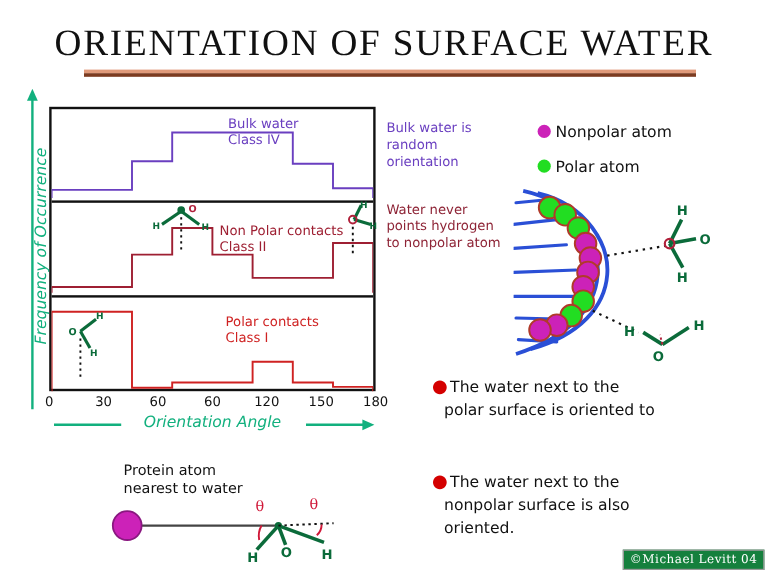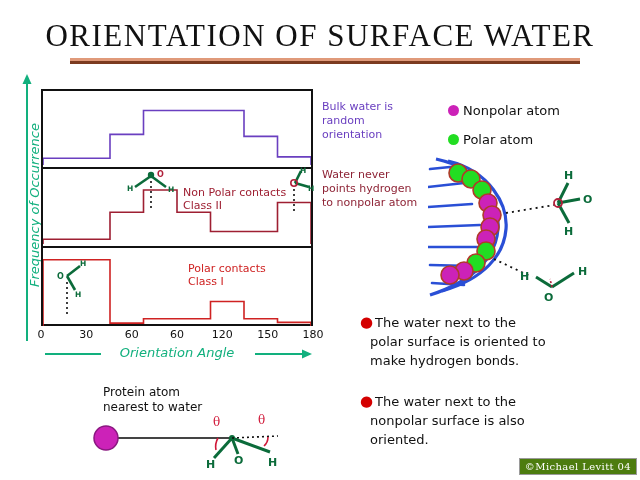--- a/index.html
+++ b/index.html
@@ -94,21 +94,21 @@
   
   #protein{position:absolute;left:88px;top:382px;width:250px;height:98px;}
   #protein-cap{
     position:absolute;left:103px;top:385px;font-size:12px;line-height:15px;
     color:#111;font-family:"DejaVu Sans", sans-serif;white-space:nowrap;
   }
 
   
   #copyright{
     position:absolute;left:519px;top:458px;width:118px;height:17px;
-    background:#4d7c0f;border:1px solid #9a9a9a;box-sizing:border-box;
+    background:#15803d;border:1px solid #9a9a9a;box-sizing:border-box;
     color:#ffffff;font-size:10px;line-height:15px;text-align:center;
     font-family:"DejaVu Serif", serif;letter-spacing:.4px;
   }
 </style>
 </head>
 <body>
 
 <div class="stage">
 
   <div id="title">ORIENTATION OF SURFACE WATER</div>
@@ -169,20 +169,24 @@
         <line x1="14" y1="18" x2="27" y2="8" stroke="#0b6b3a" stroke-width="2.6"></line>
         <line x1="14" y1="18" x2="22" y2="32" stroke="#0b6b3a" stroke-width="2.6"></line>
         <text x="4" y="21" font-size="8" fill="#0b6b3a" font-family="DejaVu Sans, sans-serif" font-weight="bold">O</text>
         <text x="27" y="8" font-size="7.5" fill="#0b6b3a" font-family="DejaVu Sans, sans-serif" font-weight="bold">H</text>
         <text x="22" y="39" font-size="7.5" fill="#0b6b3a" font-family="DejaVu Sans, sans-serif" font-weight="bold">H</text>
         <line x1="14" y1="24" x2="14" y2="58" stroke="#111" stroke-width="1.6" stroke-dasharray="2,3"></line>
       </svg>
     </div>
   </div>
 
+  <div class="panel-label" id="lbl-iv">
+    <span class="l2">Bulk water</span>
+    <span class="l2">Class IV</span>
+  </div>
   <div class="panel-label" id="lbl-ii">
     <span class="l2">Non Polar contacts</span>
     <span class="l2">Class II</span>
   </div>
   <div class="panel-label" id="lbl-i">
     <span class="l2">Polar contacts</span>
     <span class="l2">Class I</span>
   </div>
 
   <div id="xticks">
@@ -257,21 +261,20 @@
       <line x1="124" y1="132" x2="122" y2="124" stroke="#b0203a" stroke-width="1.6" stroke-dasharray="2,2"></line>
       <text x="92" y="125" font-size="11" fill="#0b6b3a" font-family="DejaVu Sans, sans-serif" font-weight="bold">H</text>
       <text x="116" y="146" font-size="11" fill="#0b6b3a" font-family="DejaVu Sans, sans-serif" font-weight="bold">O</text>
       <text x="150" y="120" font-size="11" fill="#0b6b3a" font-family="DejaVu Sans, sans-serif" font-weight="bold">H</text>
     </g>
   </svg>
 
   <div class="bullet" id="bullet-1">
     <span class="bdot">●</span><span>The water next to the</span>
     <span class="cont">polar surface is oriented to</span>
-    <span class="cont">make hydrogen bonds.</span>
   </div>
   <div class="bullet" id="bullet-2">
     <span class="bdot">●</span><span>The water next to the</span>
     <span class="cont">nonpolar surface is also</span>
     <span class="cont">oriented.</span>
   </div>
 
   <div id="protein-cap">
     <span>Protein atom</span><br>
     <span>nearest to water</span>

